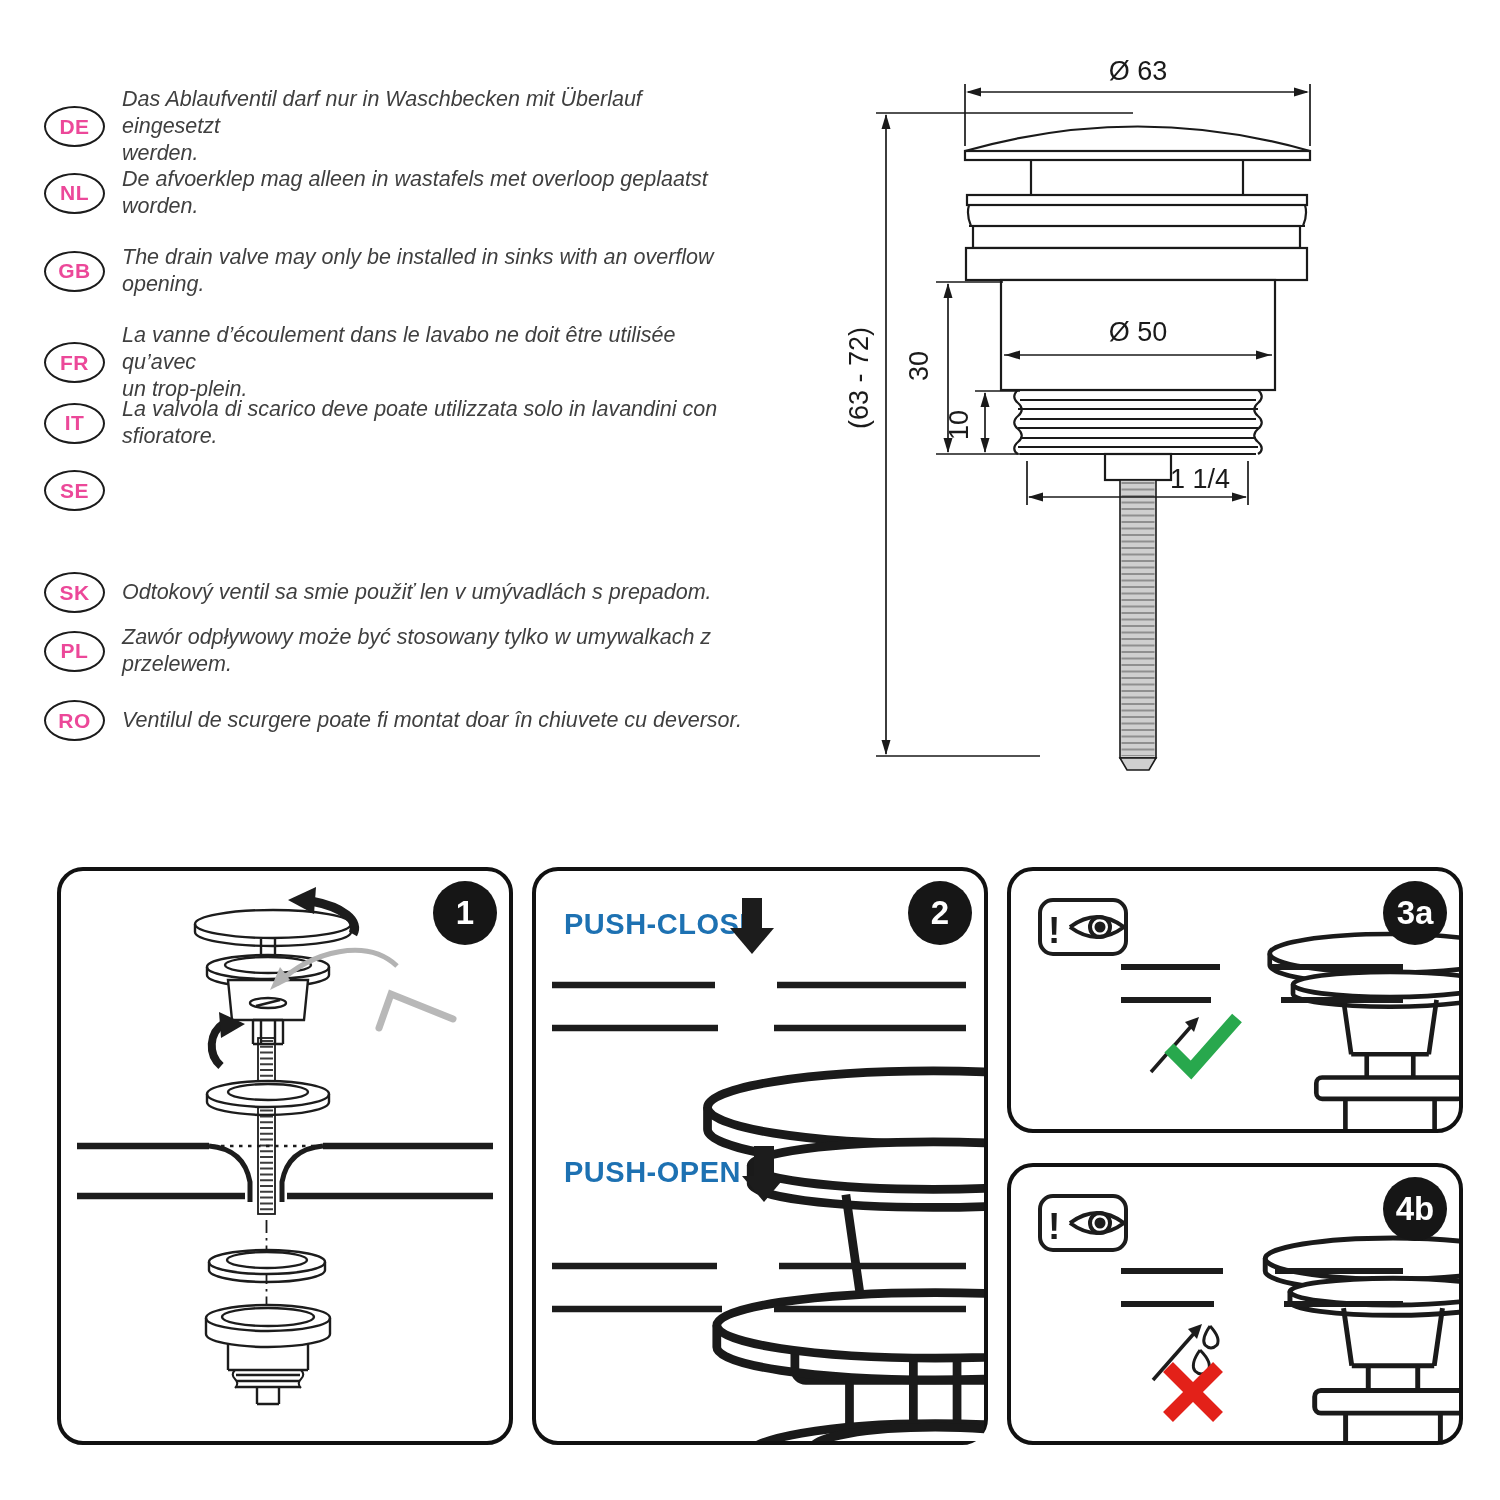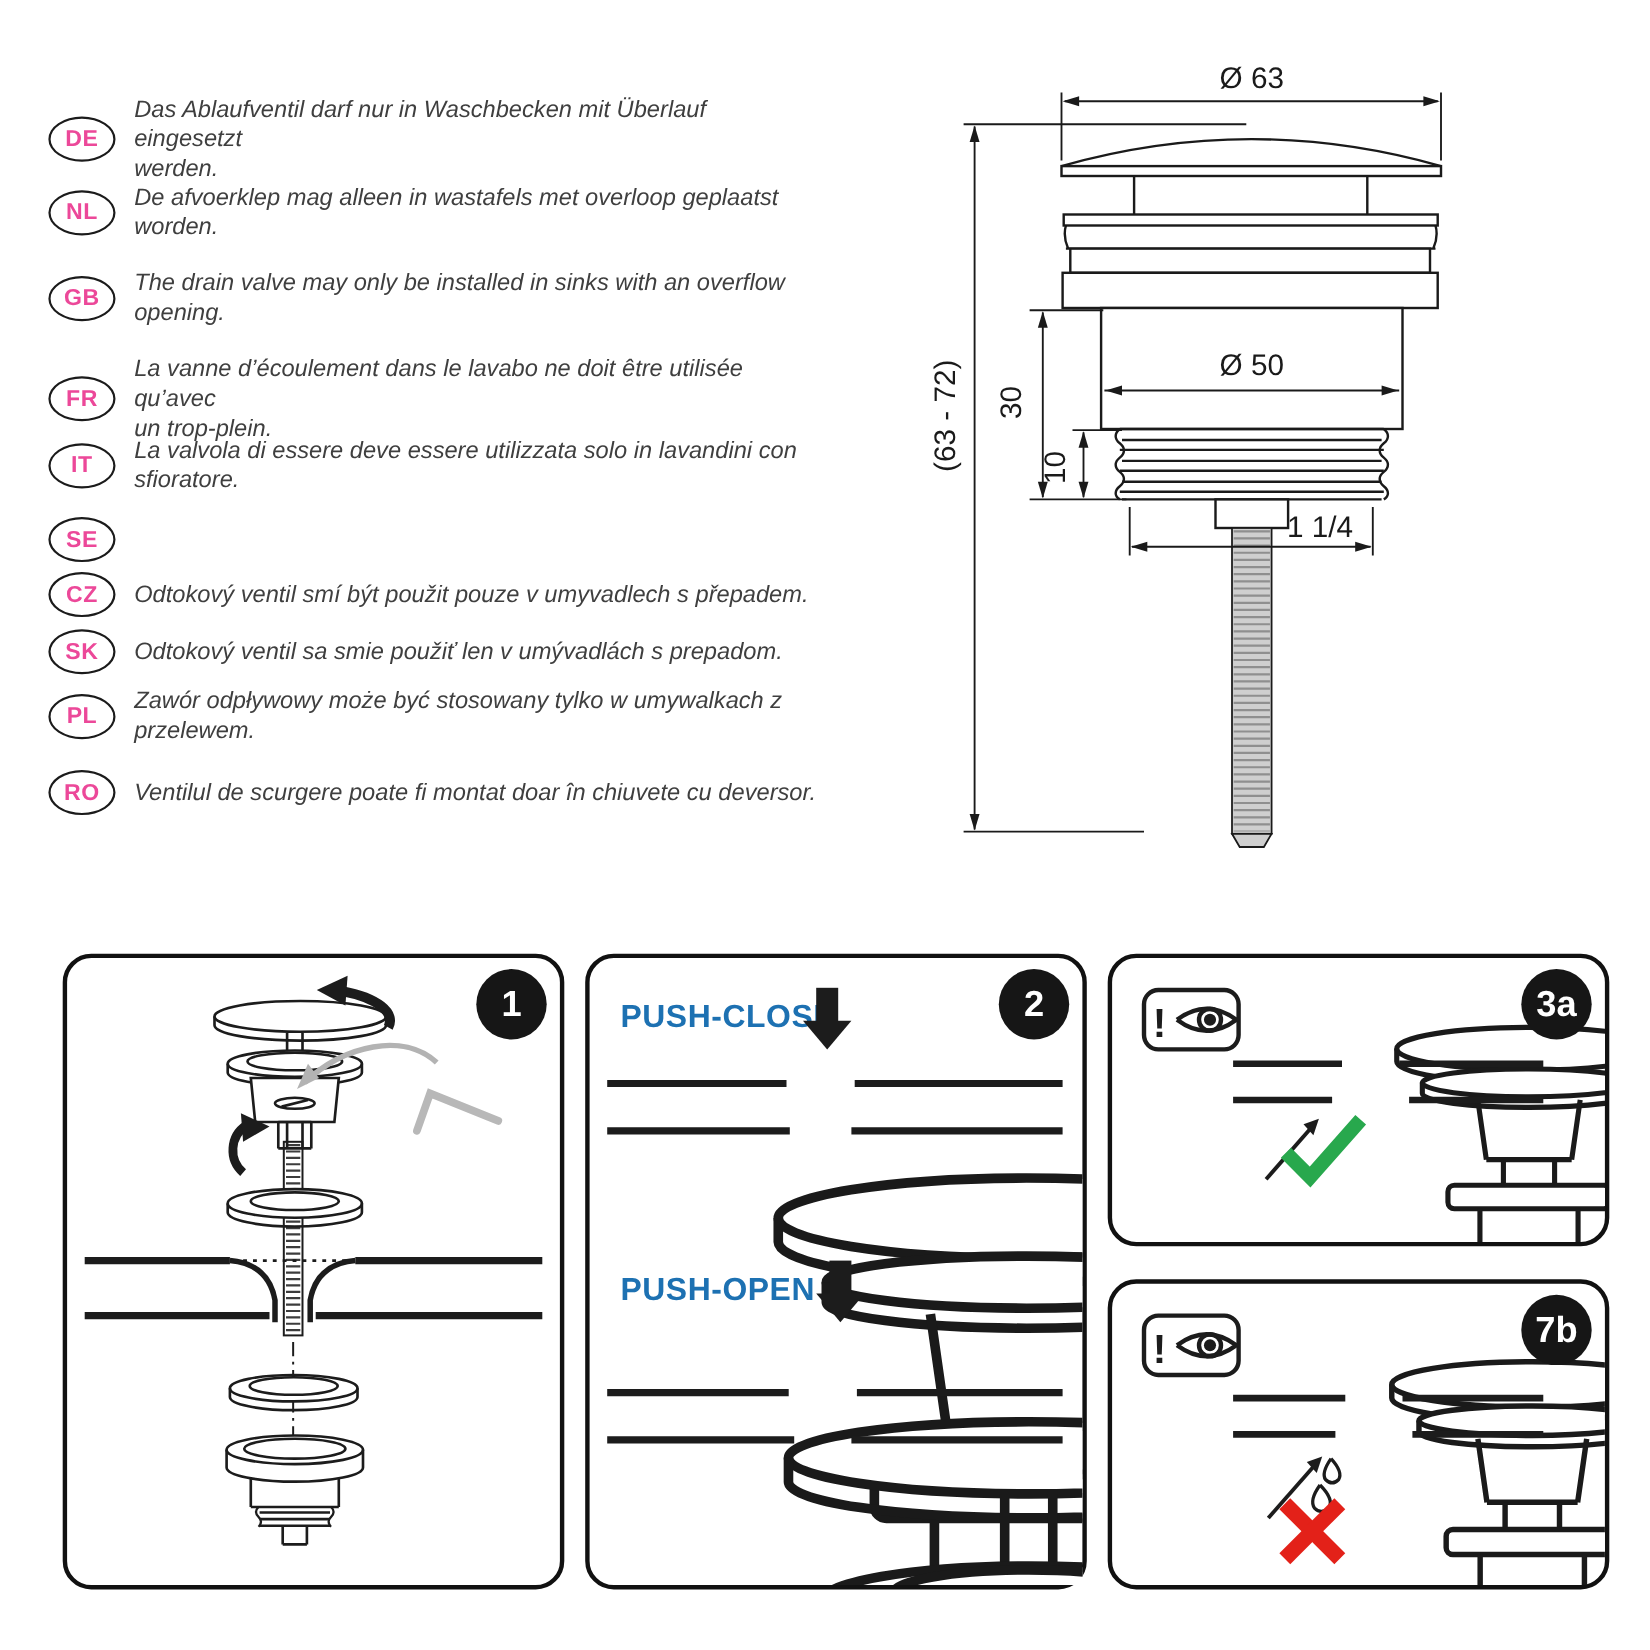--- a/index.html
+++ b/index.html
@@ -48,29 +48,25 @@
     <div class="lang-text">The drain valve may only be installed in sinks with an overflow
 opening.</div>
   </div>
   <div class="lang-row" style="top:322px">
     <div class="lang-badge">FR</div>
     <div class="lang-text">La vanne d’écoulement dans le lavabo ne doit être utilisée qu’avec
 un trop-plein.</div>
   </div>
   <div class="lang-row" style="top:396px">
     <div class="lang-badge">IT</div>
-    <div class="lang-text">La valvola di essere deve essere utilizzata solo in lavandini con
+    <div class="lang-text">La valvola di scarico deve poate utilizzata solo in lavandini con
 sfioratore.</div>
   </div>
   <div class="lang-row" style="top:470px">
     <div class="lang-badge">SE</div>
-  </div>
-  <div class="lang-row" style="top:520px">
-    <div class="lang-badge">CZ</div>
-    <div class="lang-text">Odtokový ventil smí být použit pouze v umyvadlech s přepadem.</div>
   </div>
   <div class="lang-row" style="top:572px">
     <div class="lang-badge">SK</div>
     <div class="lang-text">Odtokový ventil sa smie použiť len v umývadlách s prepadom.</div>
   </div>
   <div class="lang-row" style="top:624px">
     <div class="lang-badge">PL</div>
     <div class="lang-text">Zawór odpływowy może być stosowany tylko w umywalkach z
 przelewem.</div>
   </div>
@@ -332,16 +328,16 @@
       </g>
       <g stroke="#1c1c1c" stroke-width="3" fill="#fff">
         <path d="M199,158 q-9,13 -5,19 q6,6 12,0 q4,-7 -7,-19"></path>
         <path d="M189,182 q-10,14 -5,21 q6,6 13,0 q5,-8 -8,-21"></path>
       </g>
       <g stroke="#e32119" stroke-width="14">
         <line x1="157" y1="199" x2="207" y2="249"></line>
         <line x1="207" y1="199" x2="157" y2="249"></line>
       </g>
     </svg>
-    <div class="panel-badge">7b</div>
+    <div class="panel-badge">4b</div>
   </div>
 
 </div>
 
 </body></html>

